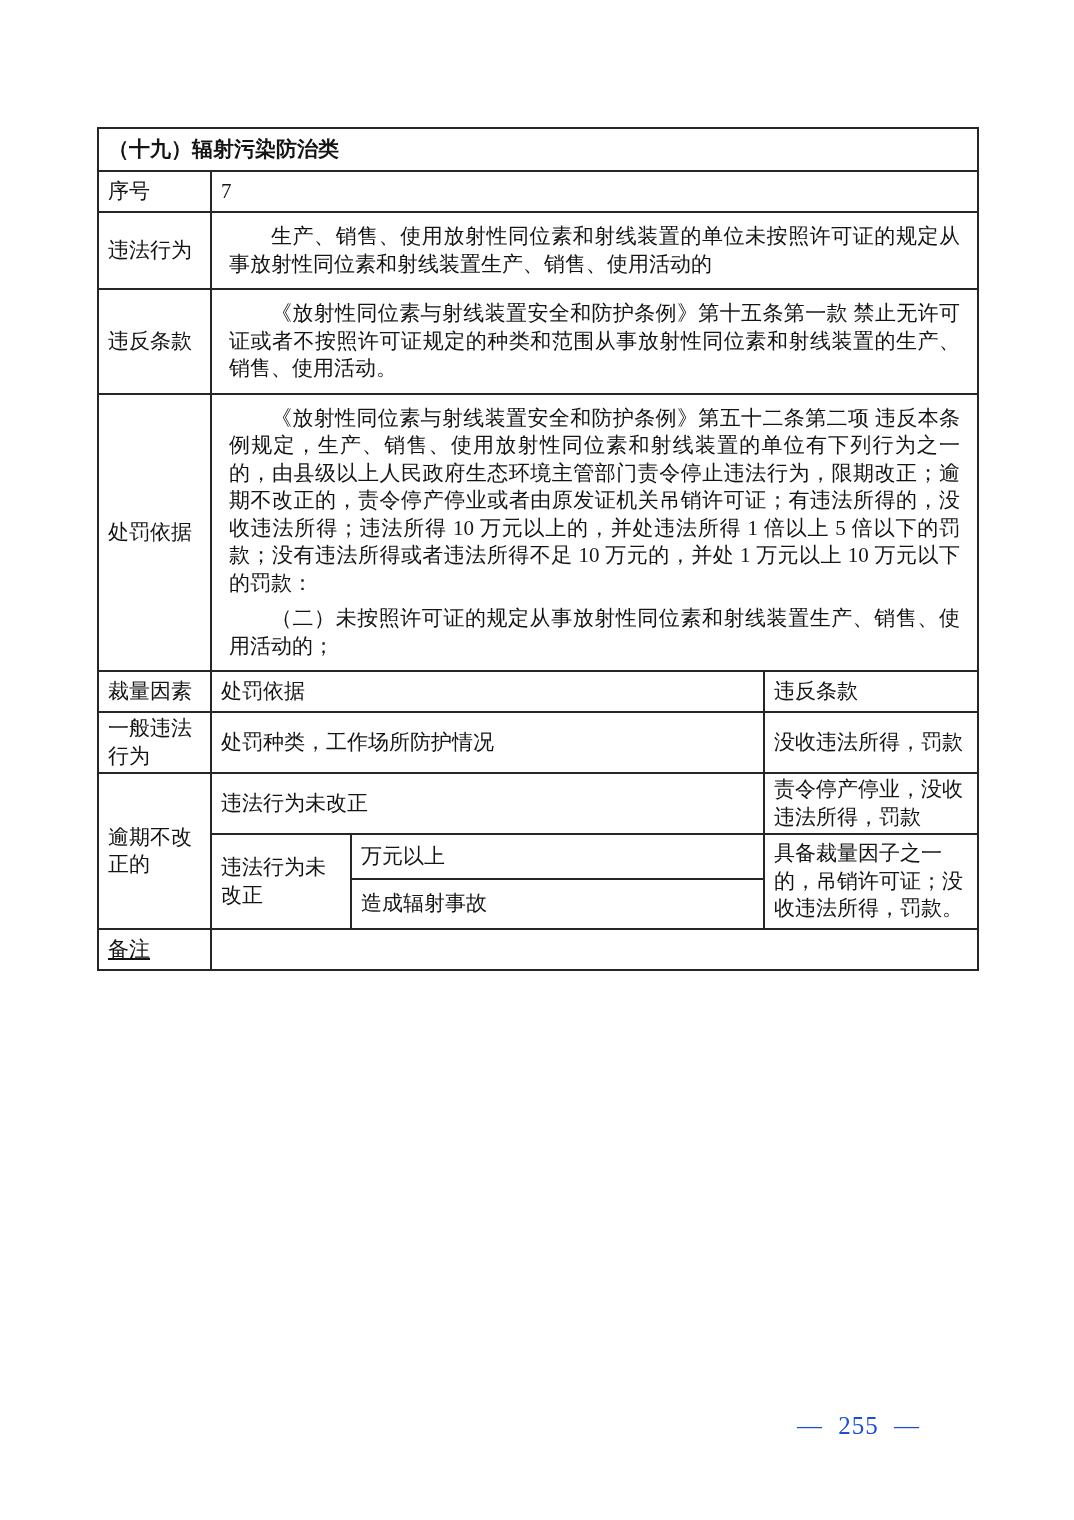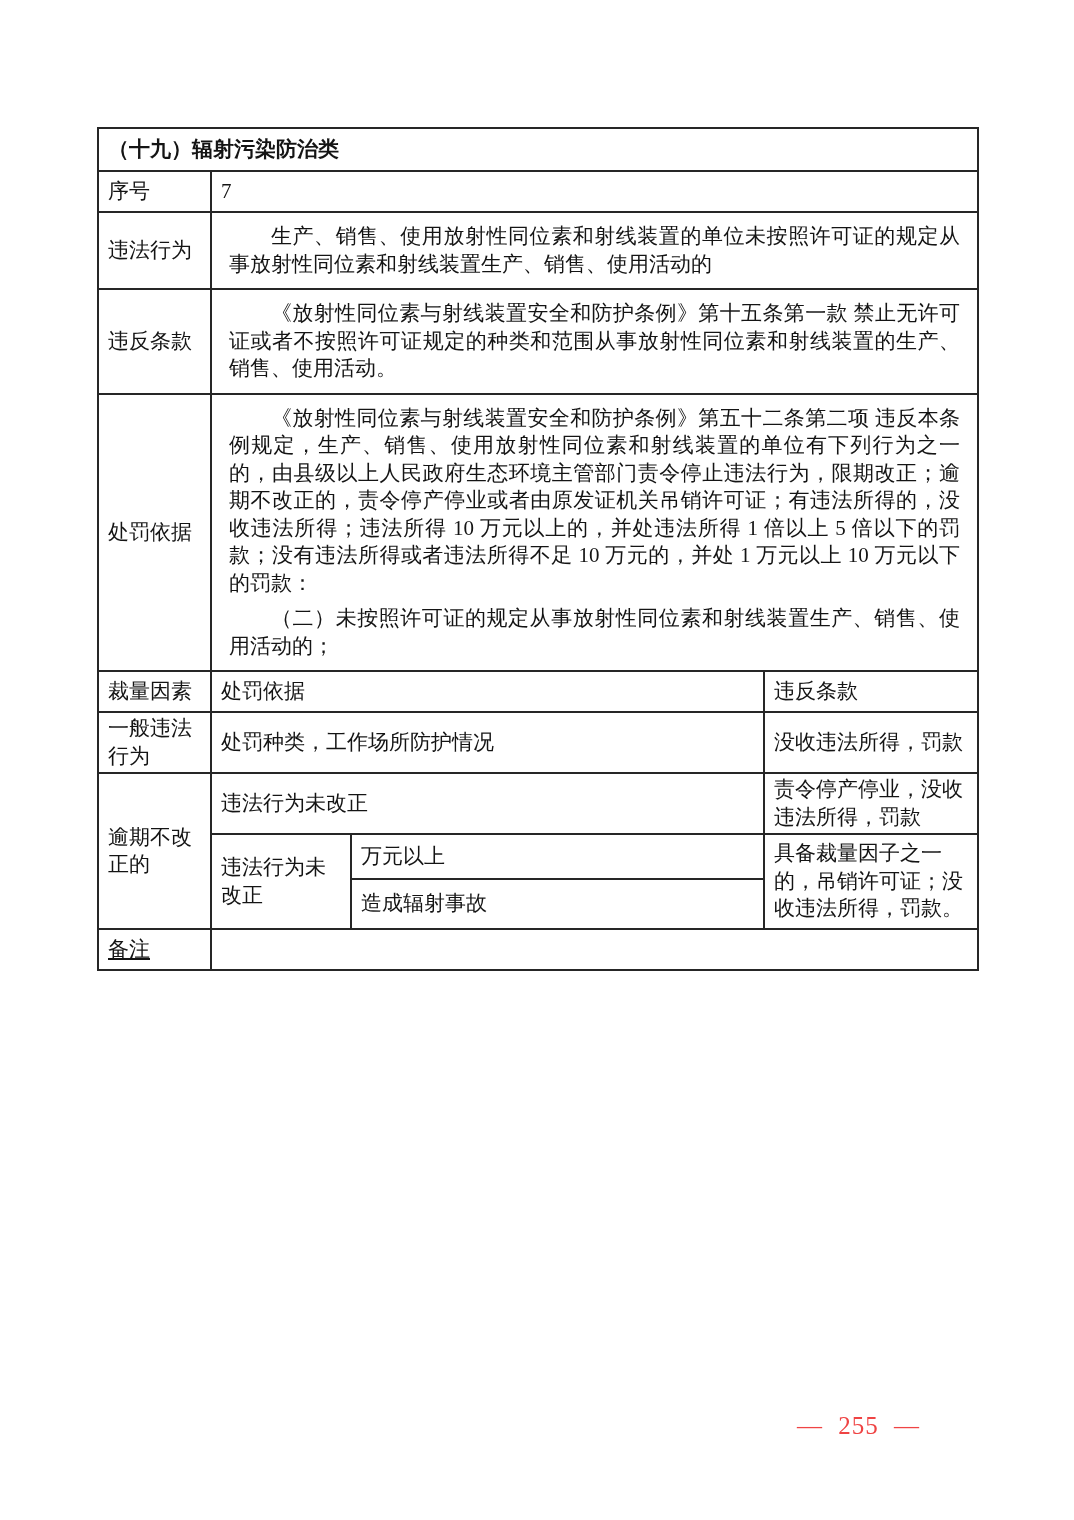--- a/index.html
+++ b/index.html
@@ -49,21 +49,21 @@
   .r-yuqi2a td { height: 39px; }
   .r-yuqi2b td { height: 44px; }
   .r-beizhu td { height: 35px; text-decoration: underline; }
   .page-number {
     position: absolute;
     left: 797px;
     top: 1412px;
     font-size: 25px;
     letter-spacing: 1px;
     word-spacing: 8px;
-    color: #ef4444;
+    color: #1d4ed8;
     white-space: nowrap;
   }
 </style>
 </head>
 <body>
 
 <table class="law-table">
   <colgroup>
     <col style="width:113px">
     <col style="width:140px">

